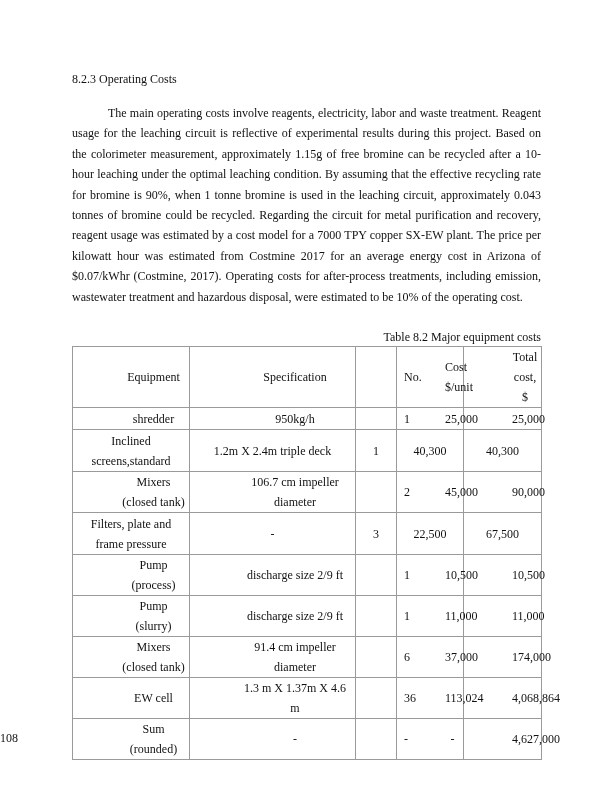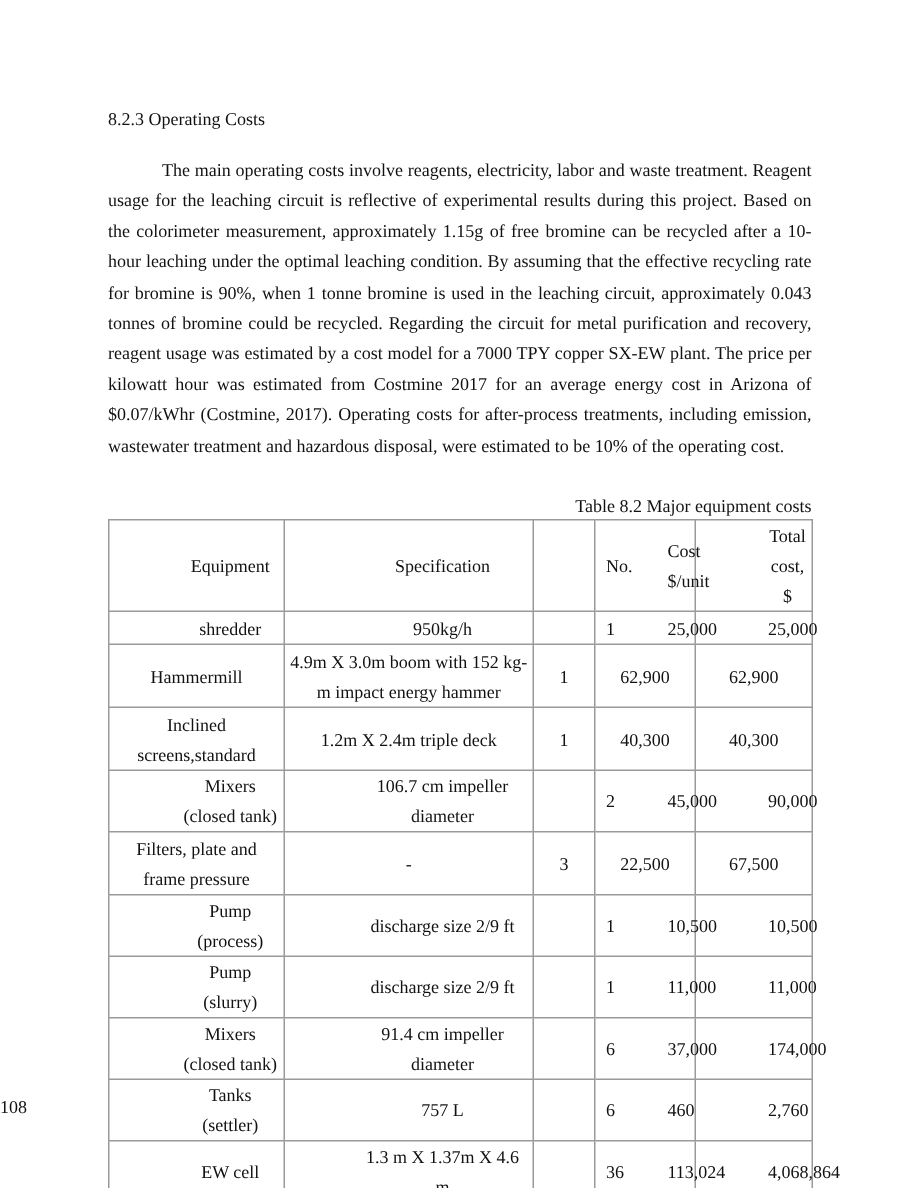--- a/index.html
+++ b/index.html
@@ -45,27 +45,20 @@
   </thead>
   <tbody>
     <tr class="single">
       <td>shredder</td>
       <td>950kg/h</td>
       <td>1</td>
       <td>25,000</td>
       <td>25,000</td>
     </tr>
     <tr class="double">
-      <td>Hammermill</td>
-      <td>4.9m X 3.0m boom with 152 kg-m impact energy hammer</td>
-      <td>1</td>
-      <td>62,900</td>
-      <td>62,900</td>
-    </tr>
-    <tr class="double">
       <td>Inclined screens,standard</td>
       <td>1.2m X 2.4m triple deck</td>
       <td>1</td>
       <td>40,300</td>
       <td>40,300</td>
     </tr>
     <tr class="single">
       <td>Mixers (closed tank)</td>
       <td>106.7 cm impeller diameter</td>
       <td>2</td>
@@ -94,27 +87,20 @@
       <td>11,000</td>
     </tr>
     <tr class="single">
       <td>Mixers (closed tank)</td>
       <td>91.4 cm impeller diameter</td>
       <td>6</td>
       <td>37,000</td>
       <td>174,000</td>
     </tr>
     <tr class="single">
-      <td>Tanks (settler)</td>
-      <td>757 L</td>
-      <td>6</td>
-      <td>460</td>
-      <td>2,760</td>
-    </tr>
-    <tr class="single">
       <td>EW cell</td>
       <td>1.3 m X 1.37m X 4.6 m</td>
       <td>36</td>
       <td>113,024</td>
       <td>4,068,864</td>
     </tr>
     <tr class="single">
       <td>Sum (rounded)</td>
       <td>-</td>
       <td>-</td>

